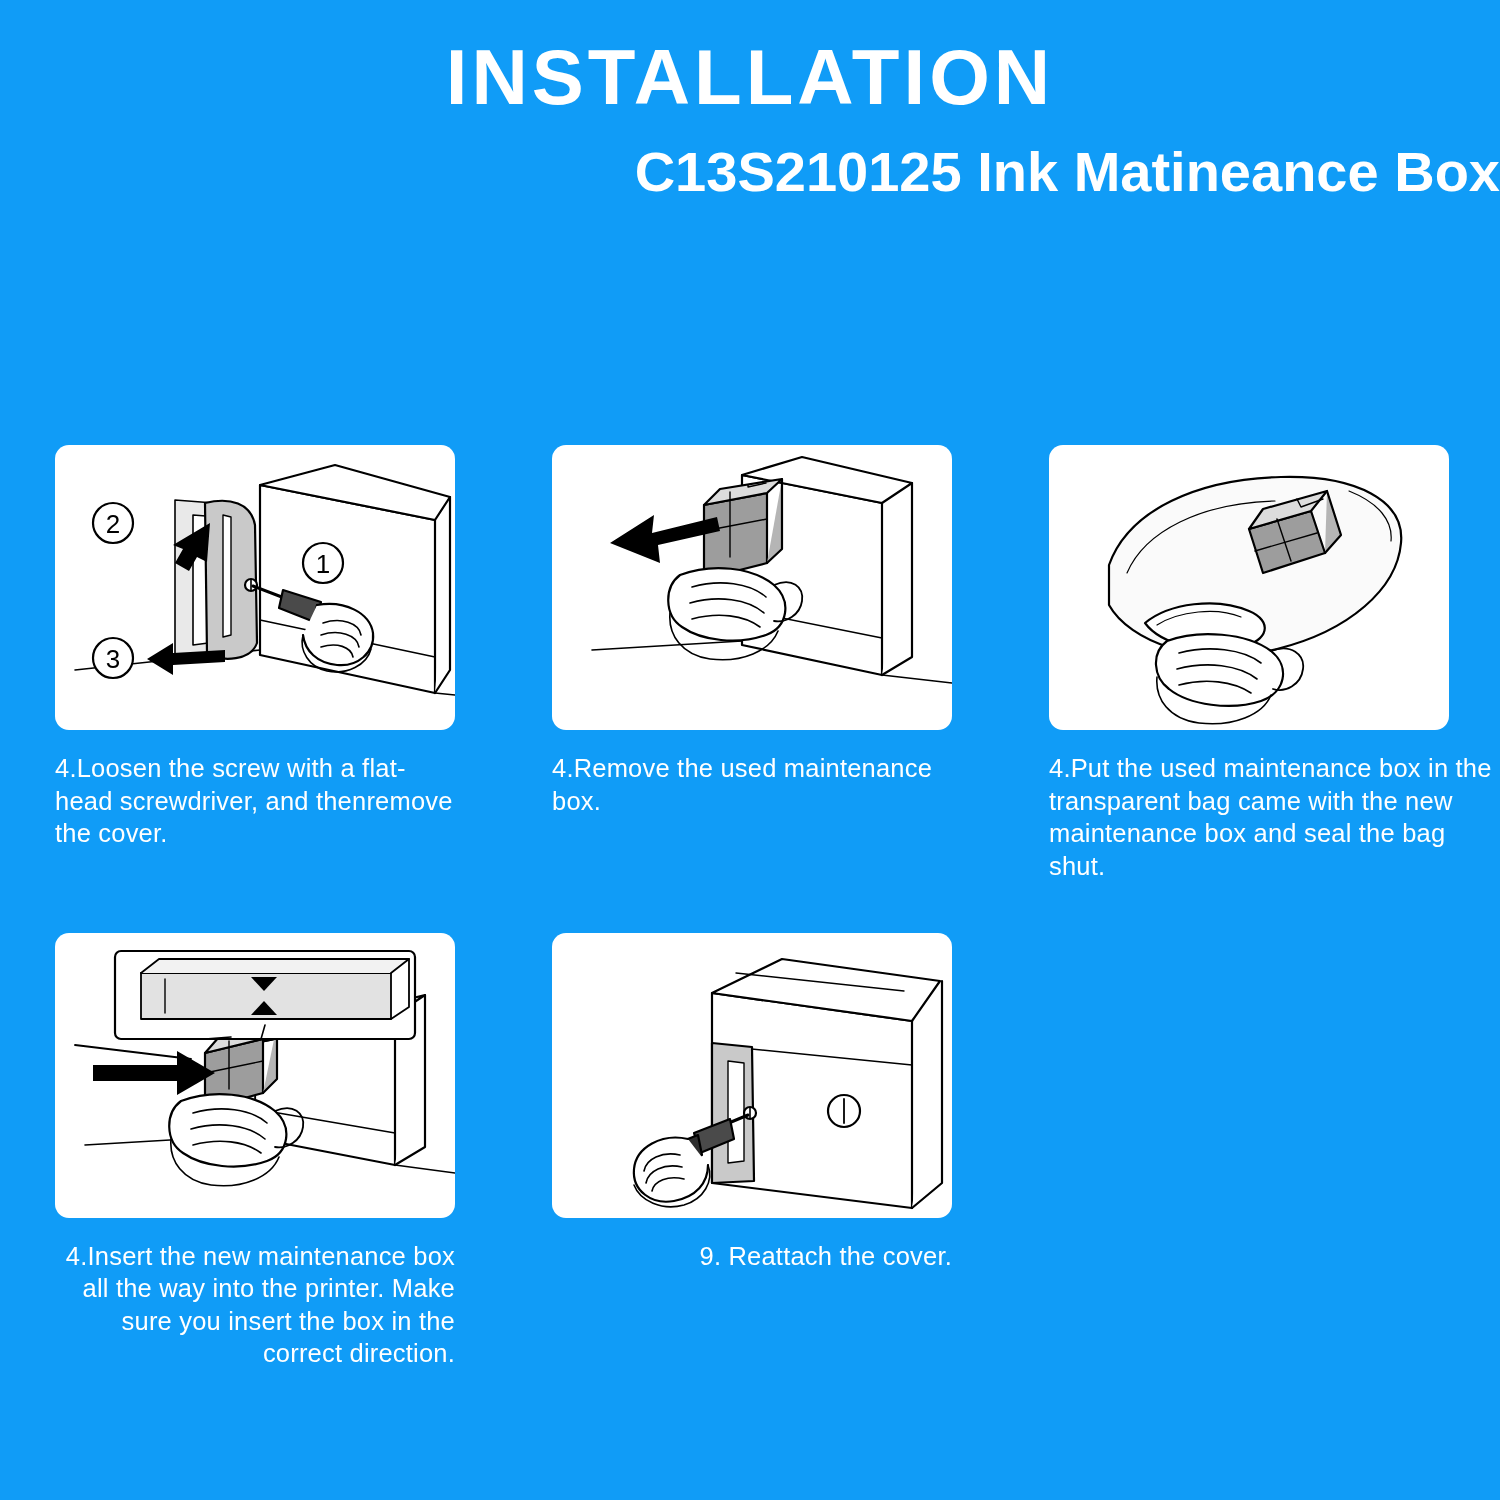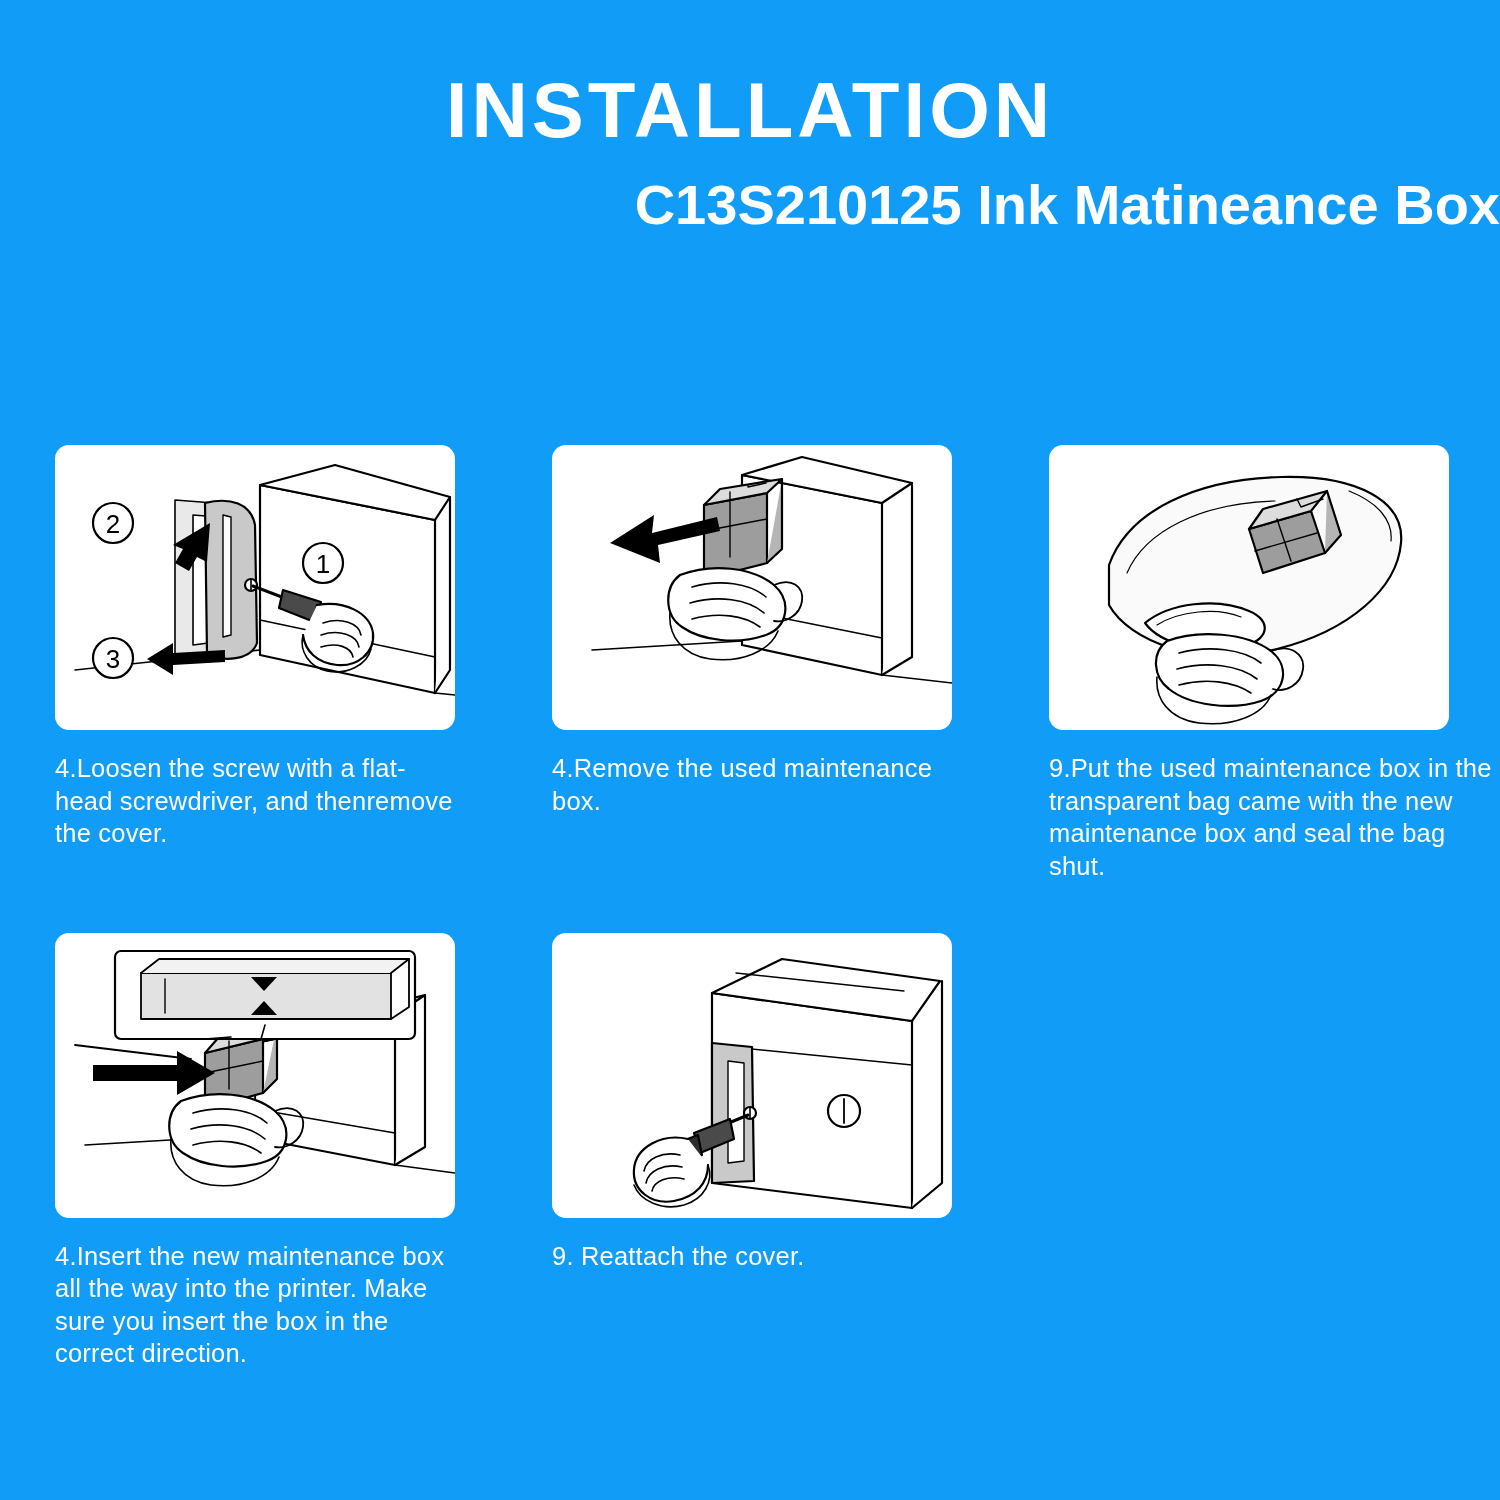--- a/index.html
+++ b/index.html
@@ -13,21 +13,21 @@
     font-family: "Liberation Sans", sans-serif;
     overflow: hidden;
   }
   .page {
     position: relative;
     width: 1500px;
     height: 1500px;
     box-sizing: border-box;
   }
   .header {
-    padding-top: 71px;
+    padding-top: 38px;
     text-align: center;
   }
   .title-main {
     color: #ffffff;
     font-size: 78px;
     font-weight: bold;
     letter-spacing: 4px;
     line-height: 1.0;
     margin: 0;
   }
@@ -45,20 +45,21 @@
     top: 445px;
     left: 55px;
     width: 1400px;
   }
   .row {
     display: flex;
     flex-direction: row;
   }
   .row-2 {
     margin-top: 50px;
+    text-align: right;
   }
   .step {
     width: 400px;
     margin-right: 97px;
   }
   .step:last-child {
     margin-right: 0;
   }
   .panel {
     width: 400px;
@@ -200,21 +201,21 @@
 
               <path d="M118 196 C150 184 198 188 222 206 C242 222 236 248 212 256 C182 266 140 260 120 244 C104 232 102 208 118 196 Z" fill="#ffffff"></path>
               <path d="M130 208 C160 200 194 204 212 218" stroke-width="1.6"></path>
               <path d="M128 224 C158 216 190 220 208 234" stroke-width="1.6"></path>
               <path d="M130 240 C156 233 184 236 202 248" stroke-width="1.6"></path>
               <path d="M108 232 C106 254 120 274 150 278 C184 282 214 270 222 250" stroke-width="1.6"></path>
               <path d="M222 206 C242 198 256 210 254 224 C252 240 236 248 224 244" stroke-width="1.8"></path>
             </g>
           </svg>
         </div>
-        <div class="caption">9.Put the used maintenance box in the transparent bag came with the new maintenance box and seal the bag shut.</div>
+        <div class="caption">4.Put the used maintenance box in the transparent bag came with the new maintenance box and seal the bag shut.</div>
       </div>
 
     </div>
 
     <div class="row row-2">
 
       <div class="step">
         <div class="panel">
           <svg width="400" height="285" viewBox="0 0 400 285">
             <g fill="none" stroke="#000" stroke-width="2.2" stroke-linejoin="round" stroke-linecap="round">

